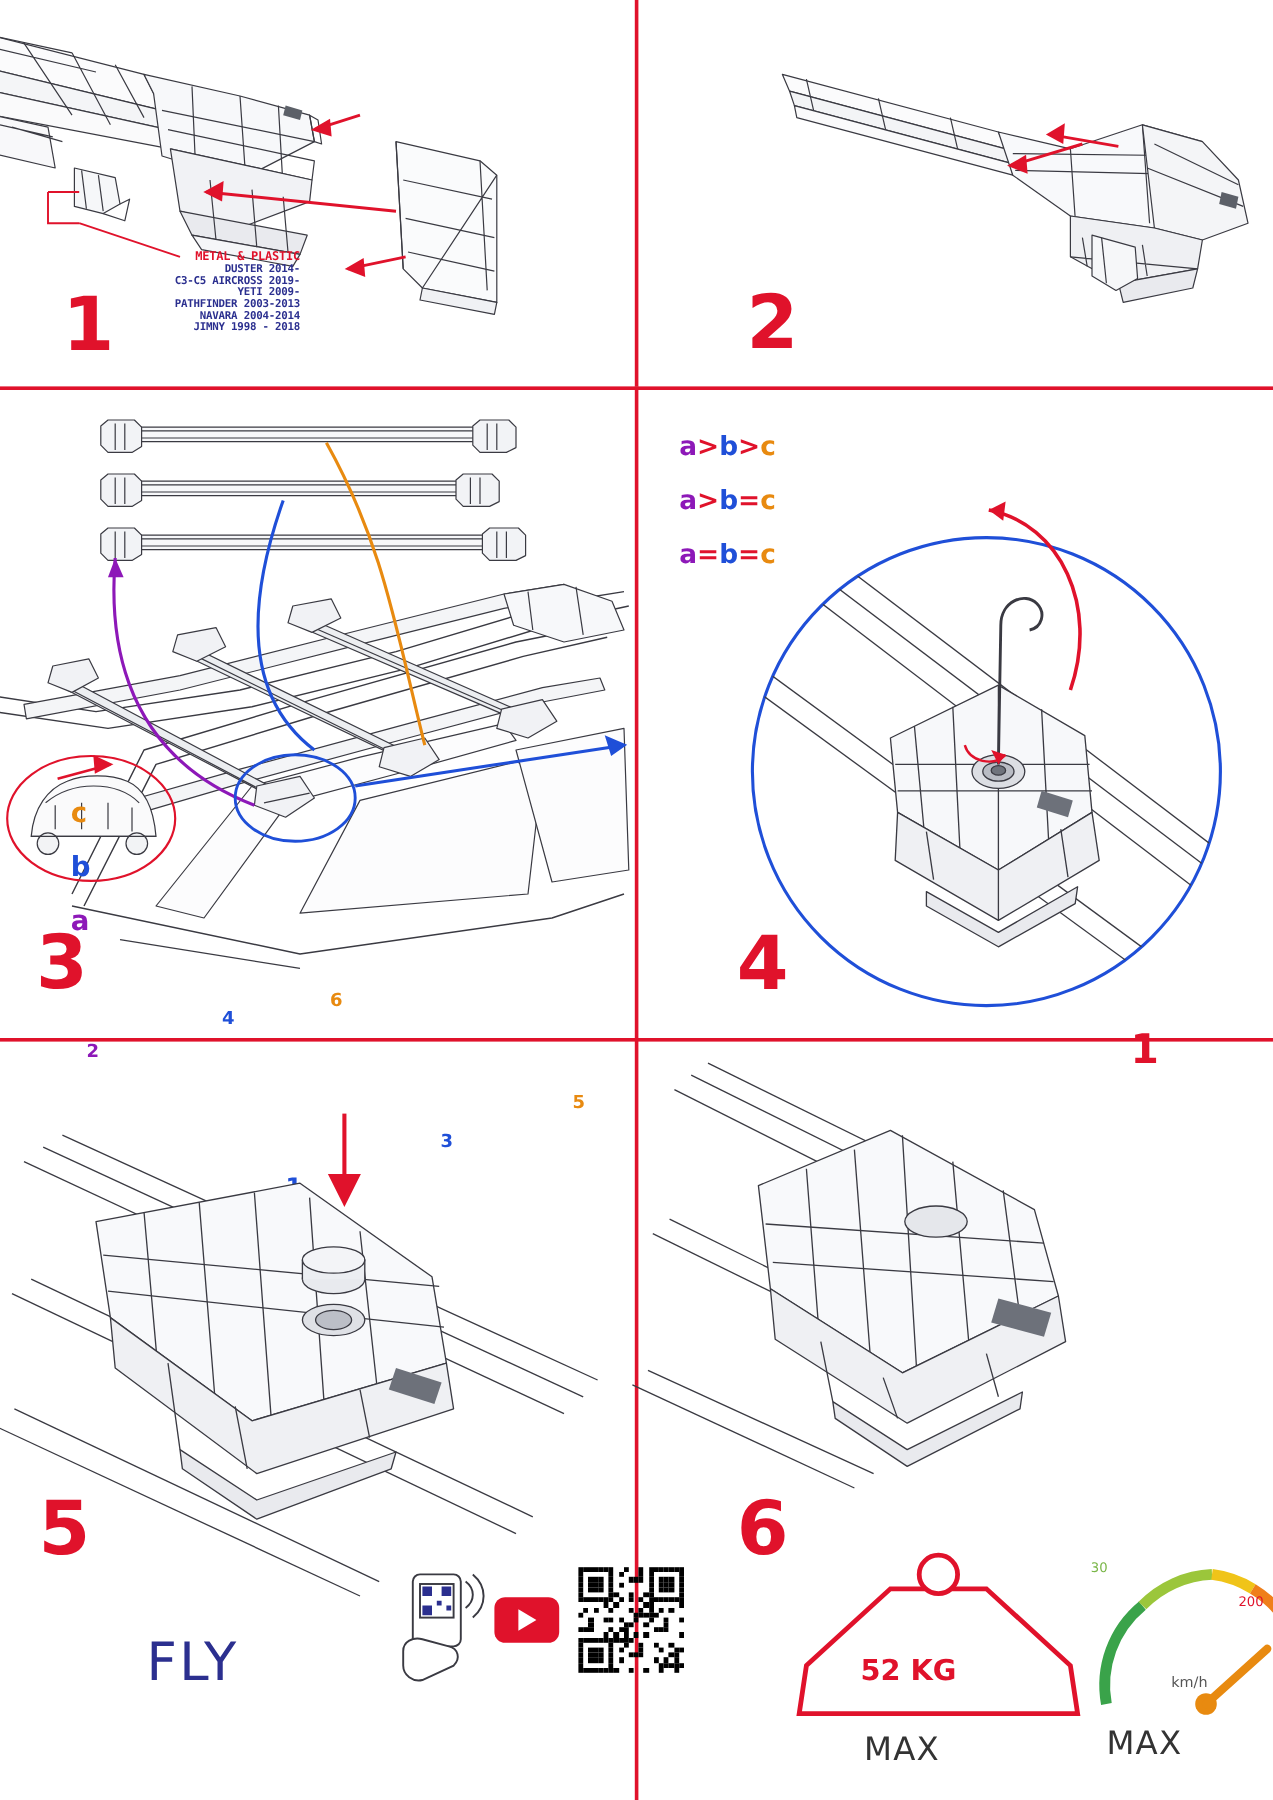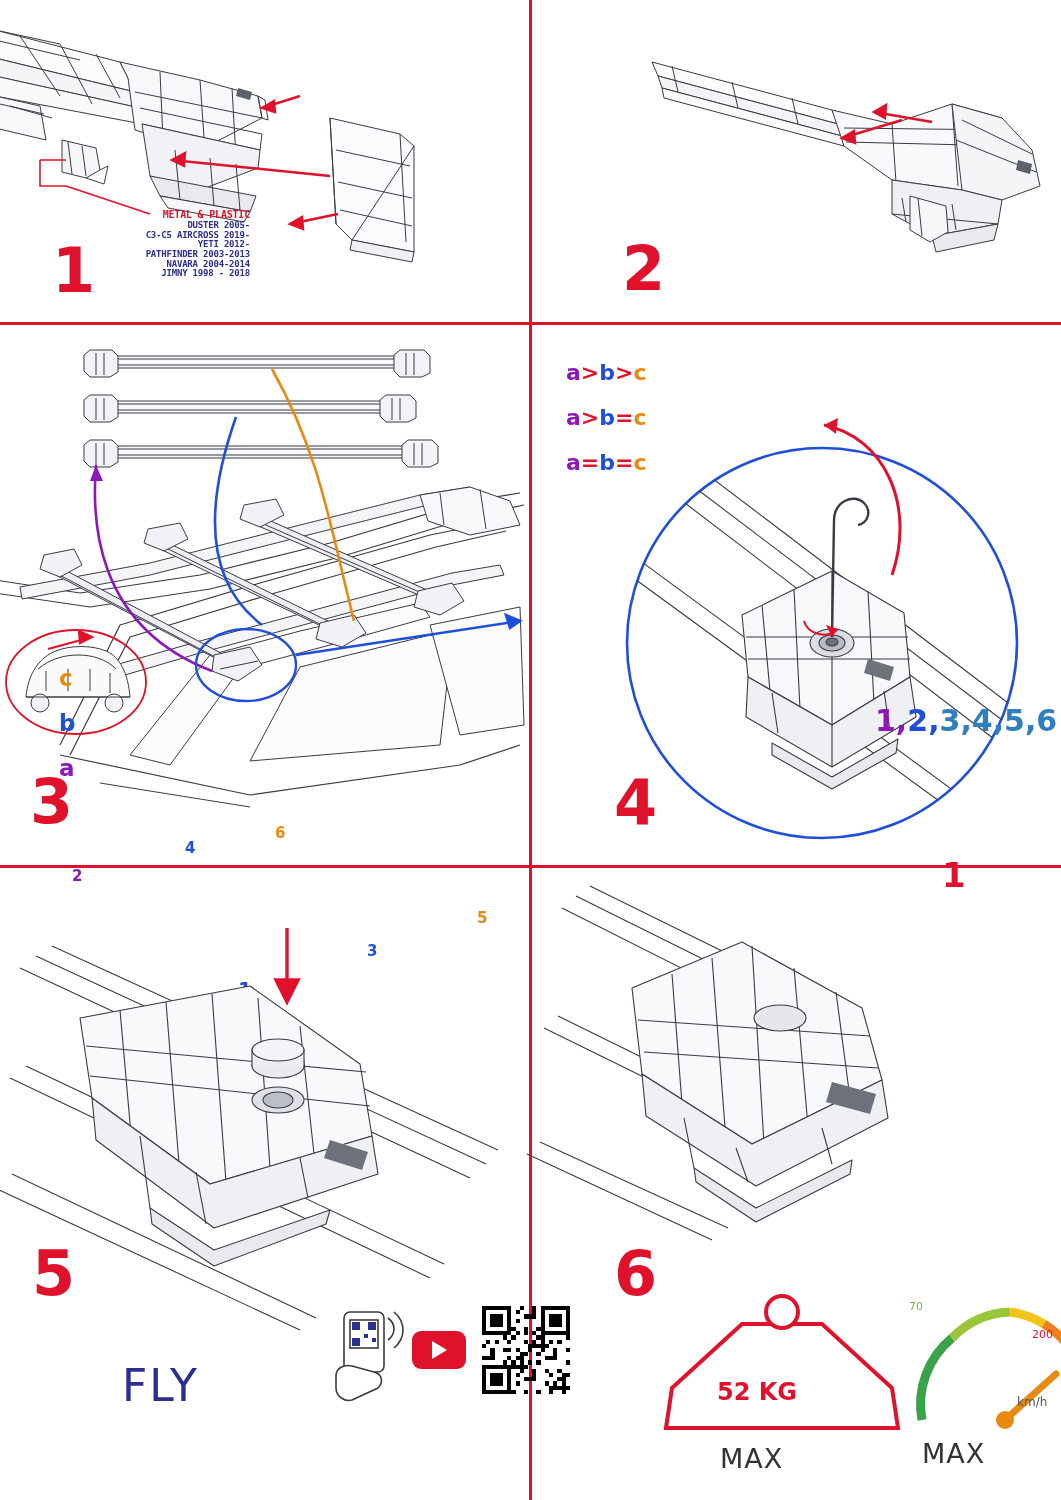--- a/index.html
+++ b/index.html
@@ -206,23 +206,23 @@
         <path d="M338 214 L290 224"></path>
         <polygon points="290,224 302,217 303,229"></polygon>
       </g>
       <g stroke="#e0122b" stroke-width="1.6" fill="none">
         <path d="M40 160 L40 186 L66 186 M40 160 L66 160"></path>
         <path d="M66 186 L150 214"></path>
       </g>
     </svg>
     <div class="metal-block" style="left:60px;top:210px;width:190px;">
       <div class="metal-title">METAL &amp; PLASTIC</div>
-      <div class="metal-line">DUSTER 2005-</div>
+      <div class="metal-line">DUSTER 2014-</div>
       <div class="metal-line">C3-C5 AIRCROSS 2019-</div>
-      <div class="metal-line">YETI 2012-</div>
+      <div class="metal-line">YETI 2009-</div>
       <div class="metal-line">PATHFINDER 2003-2013</div>
       <div class="metal-line">NAVARA 2004-2014</div>
       <div class="metal-line">JIMNY 1998 - 2018</div>
     </div>
     <div class="stepnum" style="left:52px;top:240px;">1</div>
   </div>
 
   <div class="panel" style="left:532px;top:0;width:529px;height:322px;">
     <svg width="529" height="322" viewBox="0 0 529 322">
       <g fill="none" stroke="#3a3a42" stroke-width="1" stroke-linejoin="round">
@@ -411,23 +411,20 @@
       </g>
       <polygon points="306,304 294,300 300,312" fill="#e0122b"></polygon>
 
       <g stroke="#e0122b" stroke-width="3" fill="none">
         <path d="M360 250 C384 180 352 112 292 100"></path>
       </g>
       <polygon points="292,100 306,93 304,109" fill="#e0122b"></polygon>
     </svg>
 
     <div class="callout red" style="left:410px;top:530px;font-size:34px;">1</div>
-    <div class="seq-label" style="left:343px;top:378px;">
-      <span class="one">1,</span><span class="two">2,</span><span class="rest">3,4,5,6</span>
-    </div>
     <div class="stepnum" style="left:82px;top:447px;">4</div>
   </div>
 
   <div class="panel" style="left:0;top:868px;width:529px;height:632px;">
     <svg width="529" height="632" viewBox="0 0 529 632">
       <g fill="none" stroke="#3a3a42" stroke-width="1.1" stroke-linejoin="round">
 
         <path d="M20 100 L470 310"></path>
         <path d="M36 88 L486 296"></path>
         <path d="M52 78 L498 282"></path>
@@ -959,19 +956,19 @@
         <path d="M548 500 A86 86 0 0 1 556 552" fill="none" stroke="#e0122b" stroke-width="9"></path>
         <circle cx="473" cy="552" r="9" fill="#e88a10"></circle>
         <path d="M473 552 L524 506" stroke="#e88a10" stroke-width="7" stroke-linecap="round"></path>
       </g>
     </svg>
 
     <div class="stepnum" style="left:82px;top:375px;">6</div>
 
     <div class="weightlabel" style="left:185px;top:510px;">52 KG</div>
     <div class="maxlabel" style="left:188px;top:575px;">MAX</div>
-    <div class="kmh" style="left:444px;top:527px;margin-left:41px;">km/h</div>
+    <div class="kmh" style="left:444px;top:527px;">km/h</div>
     <div class="maxlabel" style="left:390px;top:570px;">MAX</div>
-    <div class="gaugenum" style="left:377px;top:432px;color:#7ab648;">70</div>
+    <div class="gaugenum" style="left:377px;top:432px;color:#7ab648;">30</div>
     <div class="gaugenum" style="left:500px;top:460px;color:#e0122b;">200</div>
   </div>
 
 </div>
 
 </body></html>

